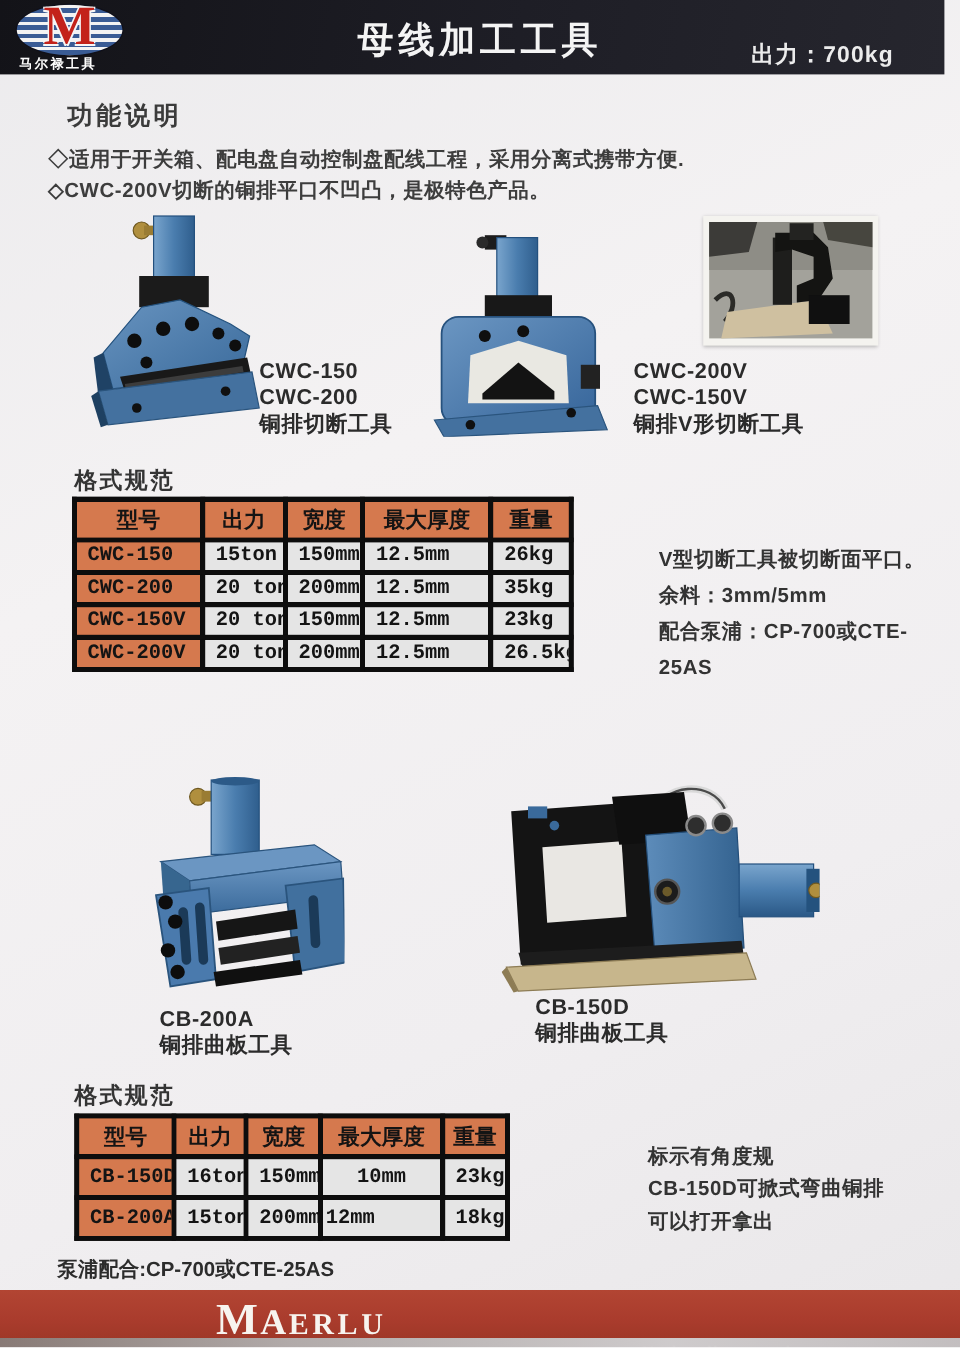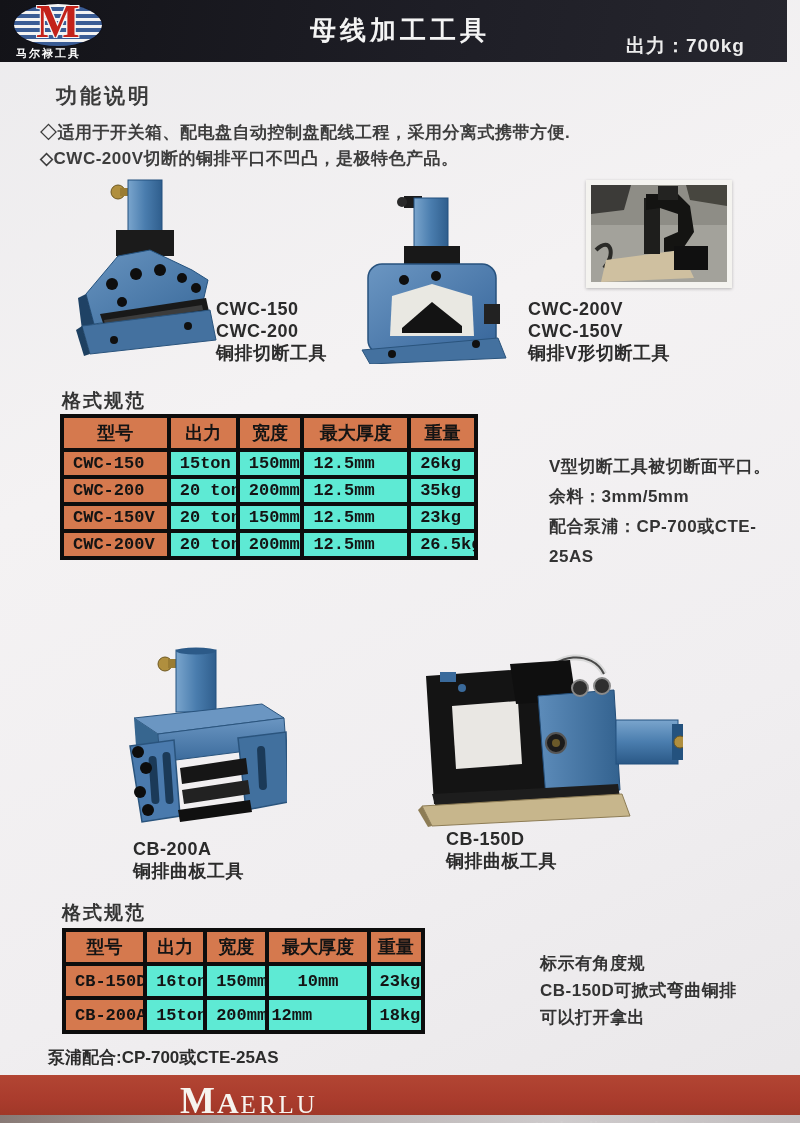--- a/index.html
+++ b/index.html
@@ -5,21 +5,21 @@
   html,body{margin:0;padding:0;}
   .page{
     position:relative;width:800px;height:1123px;overflow:hidden;
     background:linear-gradient(155deg,#ecebed 0%,#f4f2f3 35%,#f0eef0 70%,#e9e7e9 100%);
     font-family:"Liberation Sans",sans-serif;color:#2e2e2e;
   }
   
   .header-bar{position:absolute;left:0;top:0;width:787px;height:62px;
     background:linear-gradient(100deg,#131318 0%,#1e1e26 55%,#26262e 100%);}
   .header-title{position:absolute;left:100px;top:13px;width:600px;text-align:center;
-    color:#f4f4f4;font-size:26px;font-weight:bold;letter-spacing:4px;}
+    color:#f4f4f4;font-size:30px;font-weight:bold;letter-spacing:4px;}
   .header-output{position:absolute;left:586px;top:33px;color:#ececec;font-size:19px;letter-spacing:1px;font-weight:bold;margin-left:40px;}
   .logo{position:absolute;left:6px;top:2px;width:102px;height:58px;}
   .logo-oval{position:absolute;left:8px;top:2px;width:88px;height:42px;border-radius:50%;
     background:repeating-linear-gradient(#f3f3f3 0 3px,#3a5c95 3px 7px);box-shadow:0 0 0 1px #10101a;}
   .logo-m{position:absolute;left:0;top:-7px;width:104px;text-align:center;
     font-family:"Liberation Serif",serif;font-weight:bold;font-size:46px;color:#c3221a;
     text-shadow:1px 1px 0 #f6f6f6,-1px -1px 0 #f6f6f6,1px -1px 0 #f6f6f6,-1px 1px 0 #f6f6f6;}
   .logo-name{position:absolute;left:10px;top:44px;color:#fdfdfd;font-size:11px;letter-spacing:2px;font-weight:bold;}
   
   .intro-heading{position:absolute;left:56px;top:82px;font-size:21px;letter-spacing:3px;color:#3b3b3b;font-weight:bold;}
@@ -29,33 +29,33 @@
   .label-block{position:absolute;font-size:18px;font-weight:bold;color:#2b2b2b;line-height:22px;letter-spacing:0.5px;}
   .photo-frame{position:absolute;left:586px;top:180px;width:146px;height:108px;background:#f4f3ef;
     box-shadow:0 1px 3px rgba(0,0,0,.25);padding:0;}
   
   .spec-heading{position:absolute;font-size:19px;letter-spacing:2px;color:#343434;font-weight:bold;}
   table.spec-table{position:absolute;border-collapse:collapse;background:#0d0d0d;table-layout:fixed;}
   table.spec-table th,table.spec-table td{
     border:4px solid #0d0d0d;font-weight:bold;color:#141414;overflow:hidden;white-space:nowrap;}
   table.spec-table th{background:#d5794e;font-size:18px;text-align:center;padding:3px 2px;
     font-family:"Liberation Sans",sans-serif;}
-  table.spec-table td{background:#5eead4;font-size:17px;padding:2px 2px 2px 9px;text-align:left;
+  table.spec-table td{background:#e5e5e5;font-size:17px;padding:2px 2px 2px 9px;text-align:left;
     font-family:"Liberation Mono","Liberation Sans",monospace;}
   table.spec-table td.model{background:#d5794e;font-size:17px;}
   .note-block{position:absolute;font-size:17px;color:#333;font-weight:bold;letter-spacing:0.5px;}
   .section-title{position:absolute;left:56px;top:596px;font-size:32px;font-weight:bold;color:#1f1f1f;letter-spacing:3px;}
   .pump-note{position:absolute;left:48px;top:1046px;font-size:17px;font-weight:bold;color:#2c2c2c;}
   
   .footer-bar{position:absolute;left:0;top:1075px;width:800px;height:40px;
     background:linear-gradient(#b24533 0%,#aa3c2d 60%,#a03828 100%);}
   .footer-brand{position:absolute;left:180px;top:1079px;color:#f7f4ef;font-family:"Liberation Serif",serif;letter-spacing:2px;}
   .footer-brand .b0{font-size:37px;font-weight:bold;}
   .footer-brand .b1{font-size:30px;font-weight:bold;}
-  .footer-brand .b2{font-size:25px;font-weight:normal;letter-spacing:3px;}
+  .footer-brand .b2{font-size:25px;font-weight:bold;letter-spacing:3px;}
   .footer-tagline{position:absolute;left:535px;top:1087px;color:#fbfbfb;font-size:14px;font-weight:bold;word-spacing:14px;letter-spacing:1px;margin-top:32px;}
   .footer-edge{position:absolute;left:0;top:1115px;width:800px;height:8px;
     background:linear-gradient(90deg,#6e5d57 0%,#a29a98 30%,#c7c3c4 70%,#b9b4b5 100%);opacity:.8;}
 </style>
 </head>
 <body>
 
 <div class="page">
 
   <div class="header-bar">

